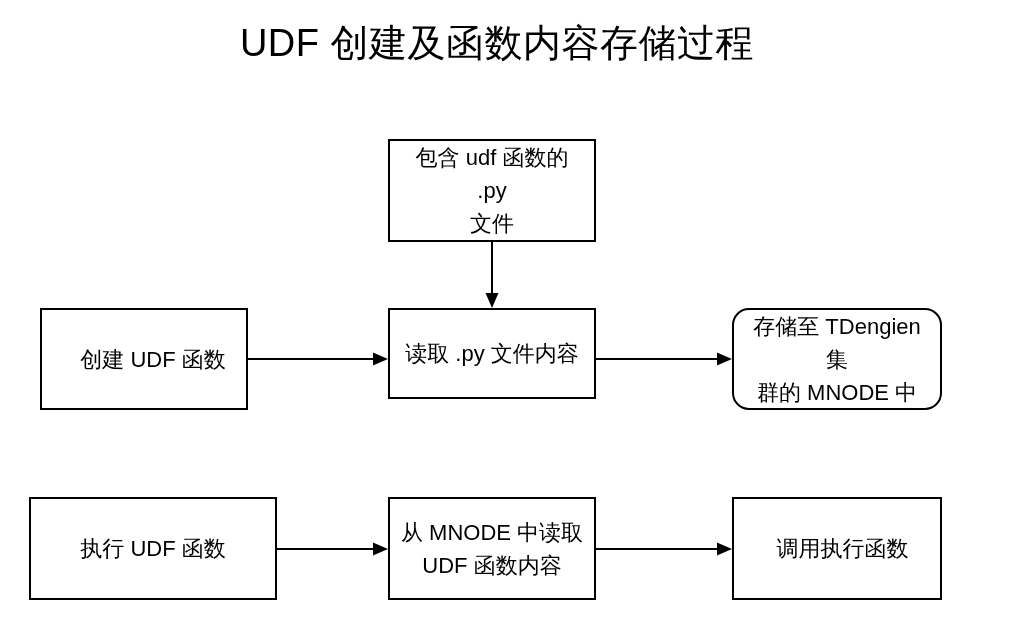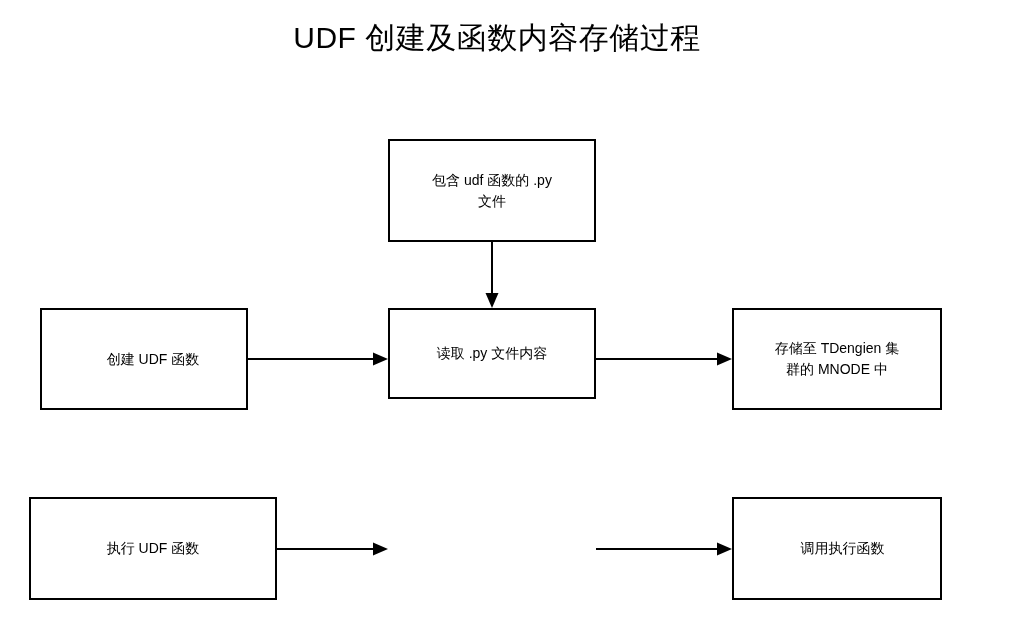--- a/index.html
+++ b/index.html
@@ -15,43 +15,43 @@
     font-family: "Liberation Sans", "DejaVu Sans", sans-serif;
     color: var(--text, #000000);
     overflow: hidden;
   }
   .diagram-title {
     position: absolute;
     left: 0;
     top: 18px;
     width: 994px;
     text-align: center;
-    font-size: 30px;
+    font-size: 38px;
     font-weight: 400;
     letter-spacing: 0.5px;
     white-space: nowrap;
   }
   .node {
     position: absolute;
     box-sizing: border-box;
     border: 2px solid var(--border, #000000);
     background: var(--fill, #ffffff);
     display: flex;
     align-items: center;
     justify-content: center;
     text-align: center;
-    font-size: 14px;
+    font-size: 22px;
     line-height: 1.5;
     white-space: pre-line;
     padding: 4px 10px;
   }
   .node-pyfile      { left: 388px; top: 139px; width: 208px; height: 103px; }
   .node-create-udf  { left: 40px;  top: 308px; width: 208px; height: 102px; padding-left: 28px; }
   .node-read-py     { left: 388px; top: 308px; width: 208px; height: 91px; }
-  .node-store-mnode { left: 732px; top: 308px; width: 210px; height: 102px; }
+  .node-store-mnode { left: 732px; top: 308px; width: 210px; height: 102px; border-radius: 17px; }
   .node-exec-udf    { left: 29px;  top: 497px; width: 248px; height: 103px; }
   .node-read-mnode  { left: 388px; top: 497px; width: 208px; height: 103px; }
   .node-call-exec   { left: 732px; top: 497px; width: 210px; height: 103px; padding-left: 21px; }
   .edges {
     position: absolute;
     left: 0;
     top: 0;
     width: 1024px;
     height: 626px;
     pointer-events: none;
@@ -99,16 +99,18 @@
 
   <div class="node node-create-udf">创建 UDF 函数</div>
 
   <div class="node node-read-py">读取 .py 文件内容</div>
 
   <div class="node node-store-mnode">存储至 TDengien 集
 群的 MNODE 中</div>
 
   <div class="node node-exec-udf">执行 UDF 函数</div>
 
+  <div class="node node-read-mnode">从 MNODE 中读取
+UDF 函数内容</div>
 
   <div class="node node-call-exec">调用执行函数</div>
 
 </div>
 
 </body></html>

